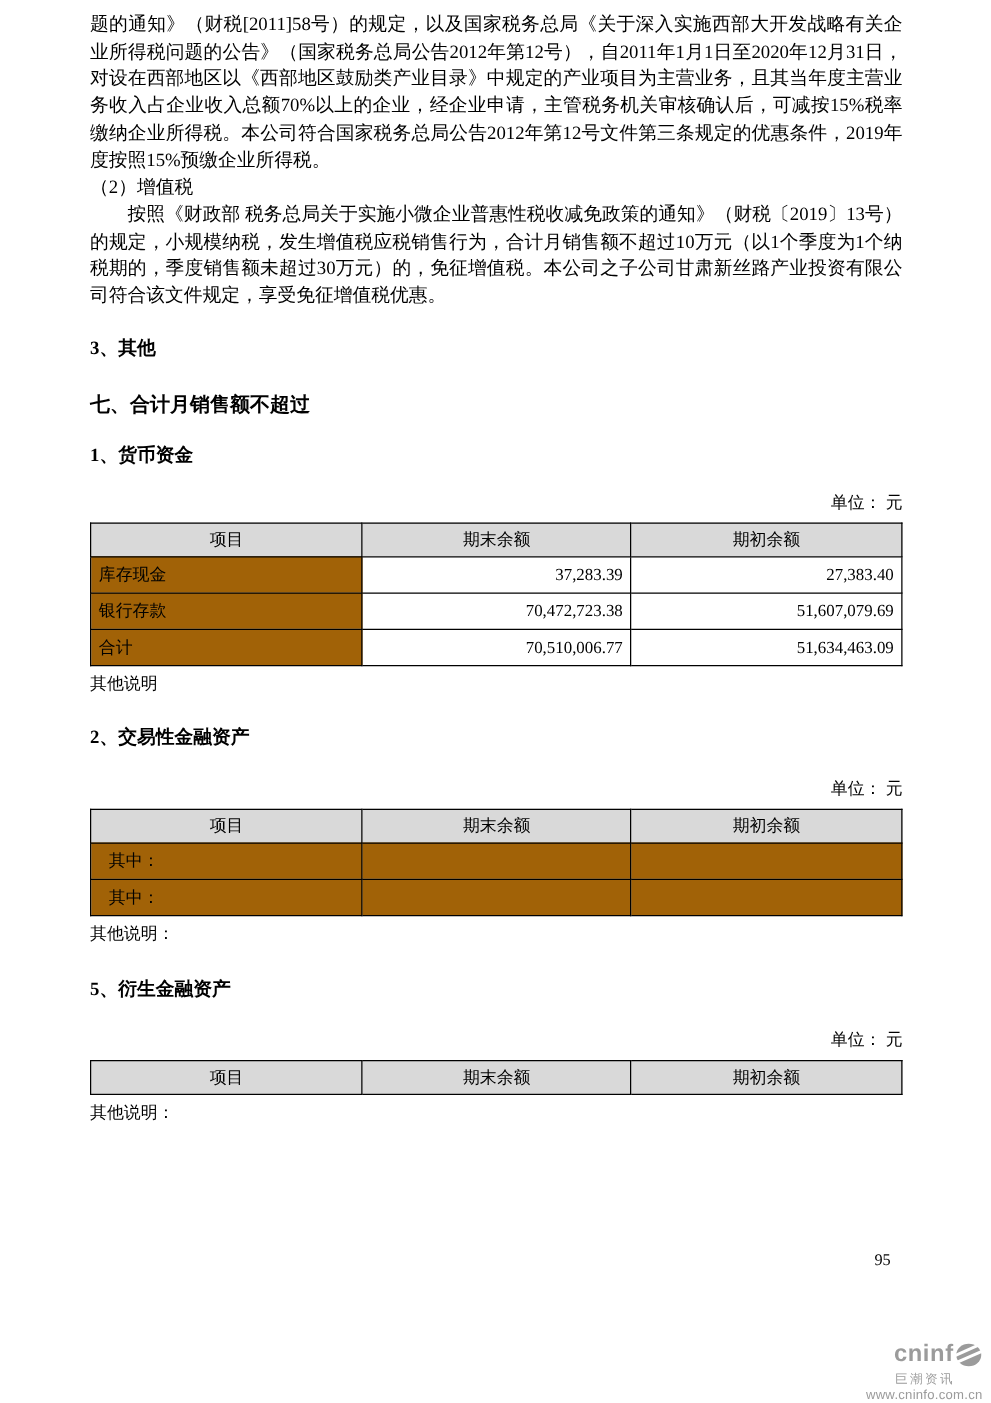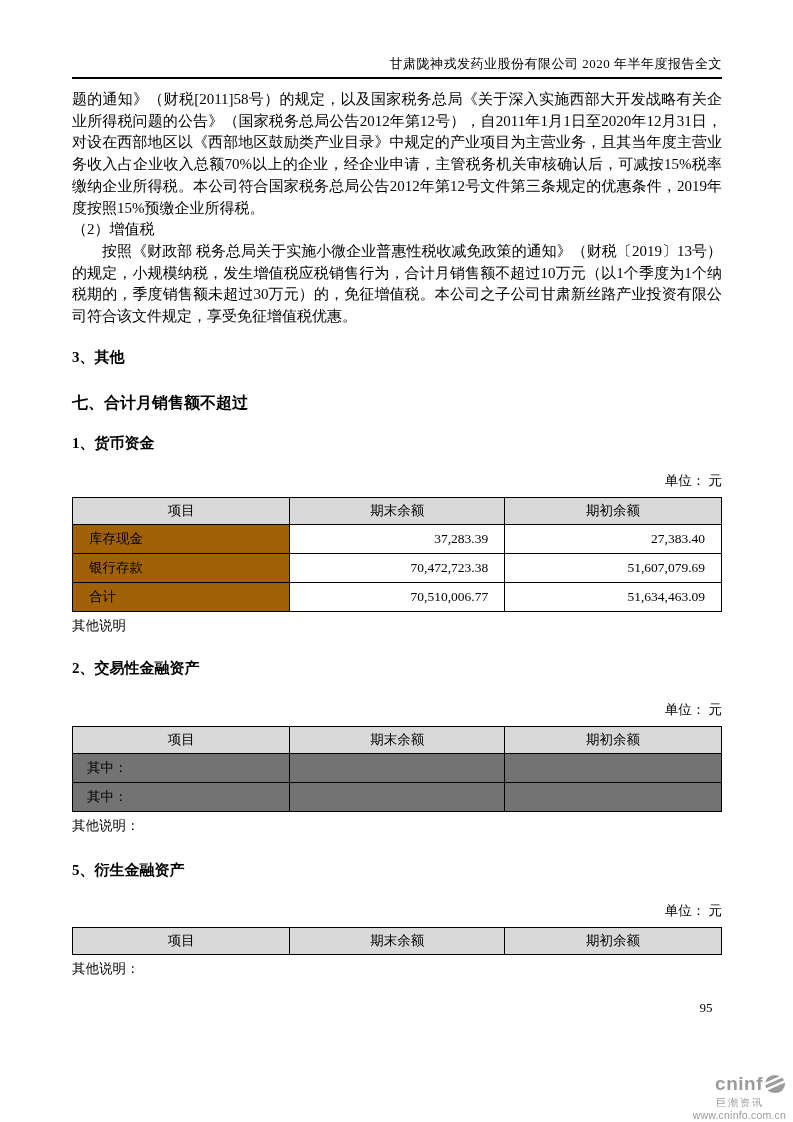--- a/index.html
+++ b/index.html
@@ -53,36 +53,36 @@
   }
   table.fin {
     width: 100%;
     border-collapse: collapse;
     margin-top: 7px;
     font-size: 13.5px;
     border: 1.5px solid #000000;
   }
   table.fin th, table.fin td {
     border: 1px solid #000000;
-    padding: 0 16px;
+    padding: 0 6px;
     vertical-align: middle;
   }
   table.fin th {
     background: #d9d9d9;
     font-weight: normal;
     text-align: center;
     height: 27px;
   }
   table.fin td { height: 29px; }
   td.item-cell {
     background: #a16207;
     text-align: left;
   }
   td.num-cell { text-align: right; }
-  .gray-row td { background: #737373; }
+  .gray-row td { background: #a16207; }
   .indent-cell { padding-left: 14px !important; }
   .col-item { width: 33.5%; }
   .col-end { width: 33.1%; }
   .col-begin { width: 33.4%; }
   .footnote {
     margin-top: 5px;
     font-size: 13.5px;
   }
   .page-number {
     position: absolute;
@@ -118,21 +118,20 @@
     margin: 1px 22px 2px 0;
   }
   .cninf-url { font-size: 10.5px; letter-spacing: 0.2px; }
 </style>
 </head>
 <body>
 
 <div class="page">
   <div class="content">
 
-    <div class="doc-header">甘肃陇神戎发药业股份有限公司 2020 年半年度报告全文</div>
 
     <div class="body-text">
       <p>题的通知》（财税[2011]58号）的规定，以及国家税务总局《关于深入实施西部大开发战略有关企业所得税问题的公告》（国家税务总局公告2012年第12号），自2011年1月1日至2020年12月31日，对设在西部地区以《西部地区鼓励类产业目录》中规定的产业项目为主营业务，且其当年度主营业务收入占企业收入总额70%以上的企业，经企业申请，主管税务机关审核确认后，可减按15%税率缴纳企业所得税。本公司符合国家税务总局公告2012年第12号文件第三条规定的优惠条件，2019年度按照15%预缴企业所得税。</p>
       <p>（2）增值税</p>
       <p class="indent2">按照《财政部 税务总局关于实施小微企业普惠性税收减免政策的通知》（财税〔2019〕13号）的规定，小规模纳税，发生增值税应税销售行为，合计月销售额不超过10万元（以1个季度为1个纳税期的，季度销售额未超过30万元）的，免征增值税。本公司之子公司甘肃新丝路产业投资有限公司符合该文件规定，享受免征增值税优惠。</p>
     </div>
 
     <div class="h-sub">3、其他</div>
 
     <div class="h-main">七、合计月销售额不超过</div>

